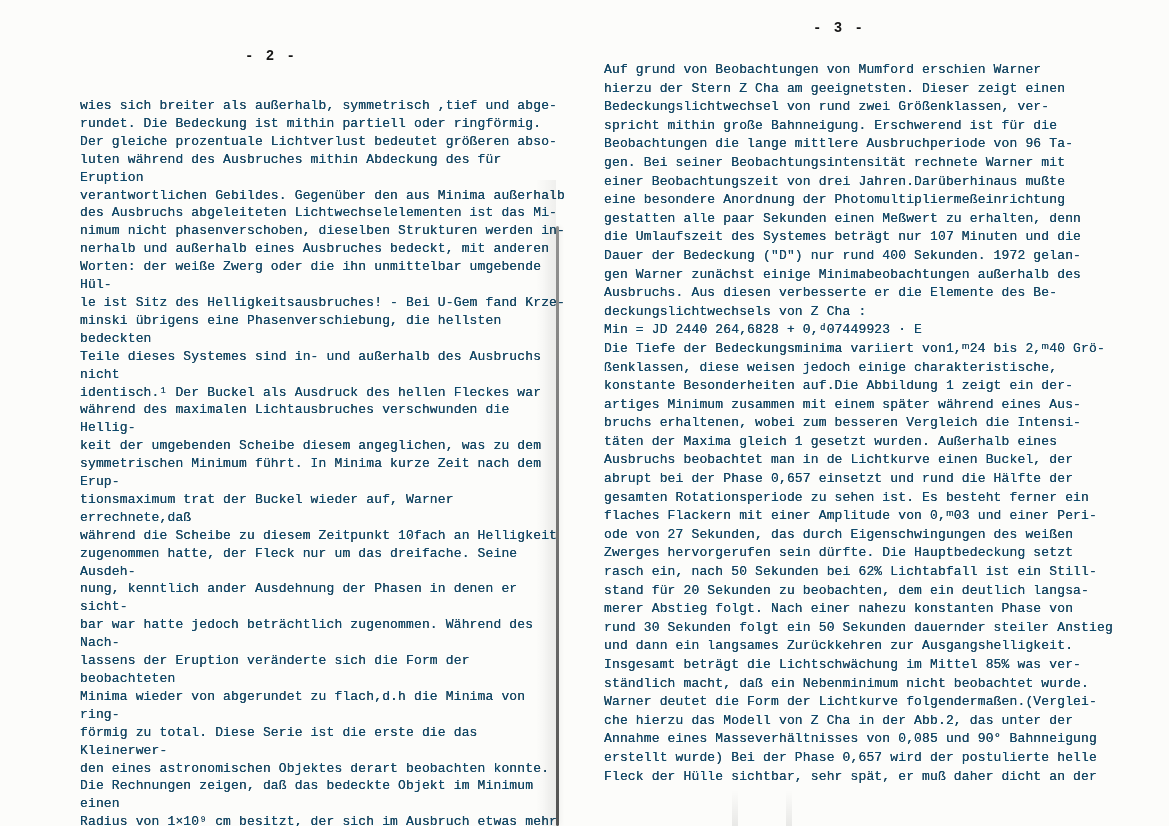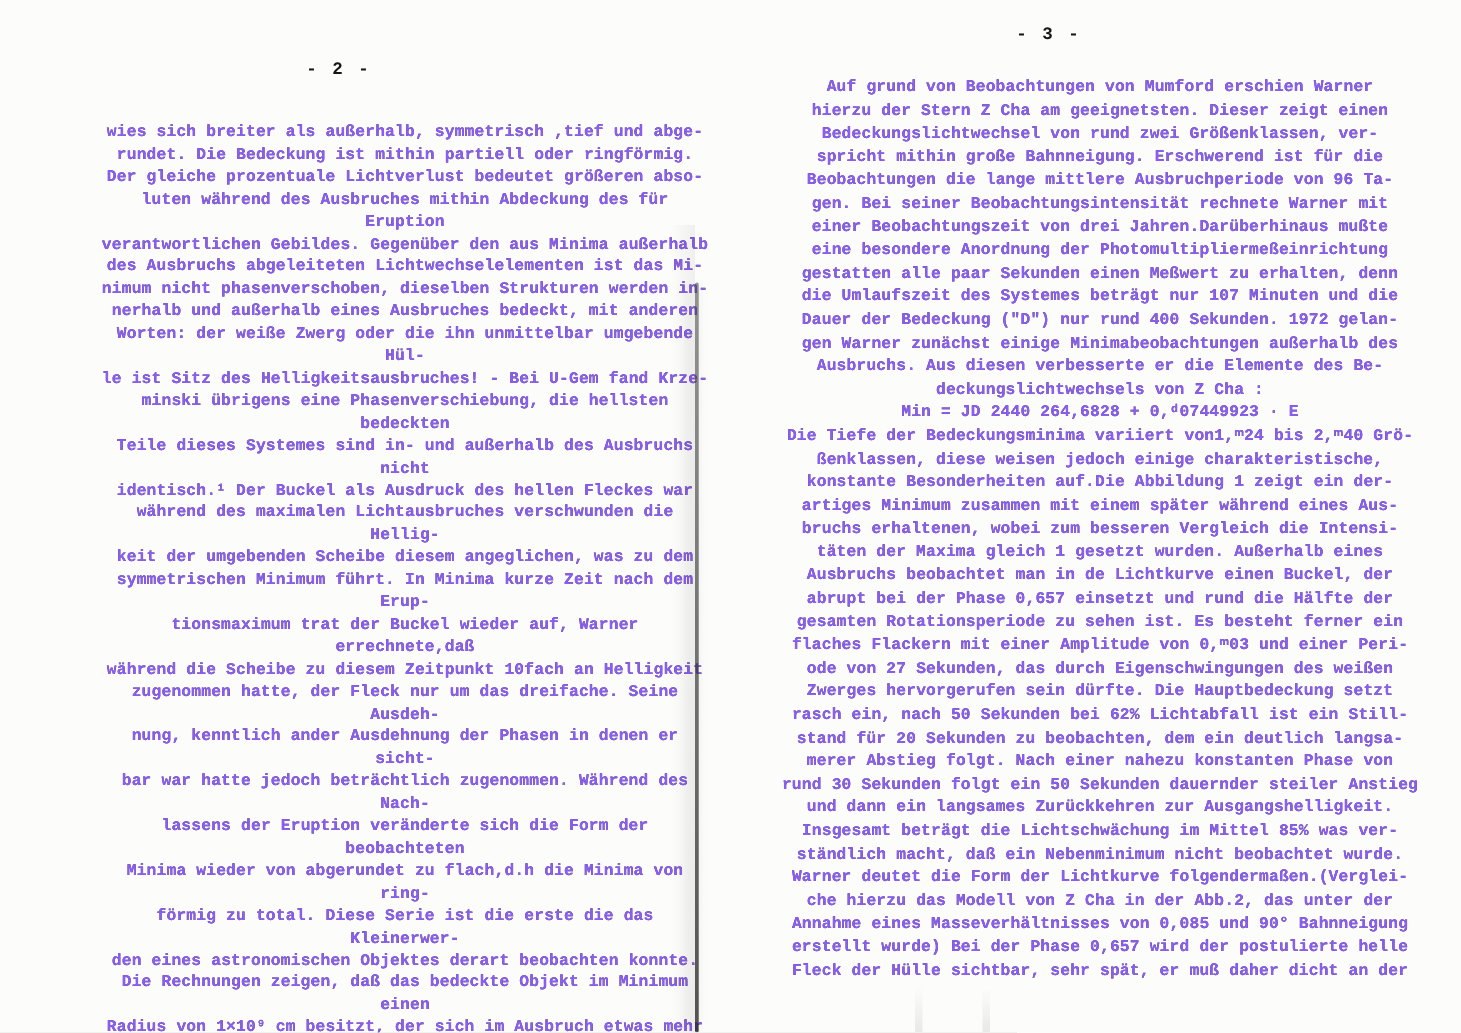--- a/index.html
+++ b/index.html
@@ -40,25 +40,24 @@
   .page-left .page-number {
     width: 470px;
     margin-bottom: 33px;
   }
   .page-right .page-number {
     width: 470px;
     margin-bottom: 25px;
   }
   .page-body {
     font-size: 13px;
-    font-weight: bold;
+    font-weight: normal;
     white-space: pre-wrap;
-    color: #8b5cf6;
+    color: #0c4a6e;
     text-shadow: 0 0 0.4px #3a3a3a;
-    text-align: center;
   }
   .page-left .page-body {
     line-height: 17.9px;
     letter-spacing: 0.15px;
     margin-left: 44px;
   }
   .page-right .page-body {
     line-height: 18.6px;
     letter-spacing: 0.15px;
   }

